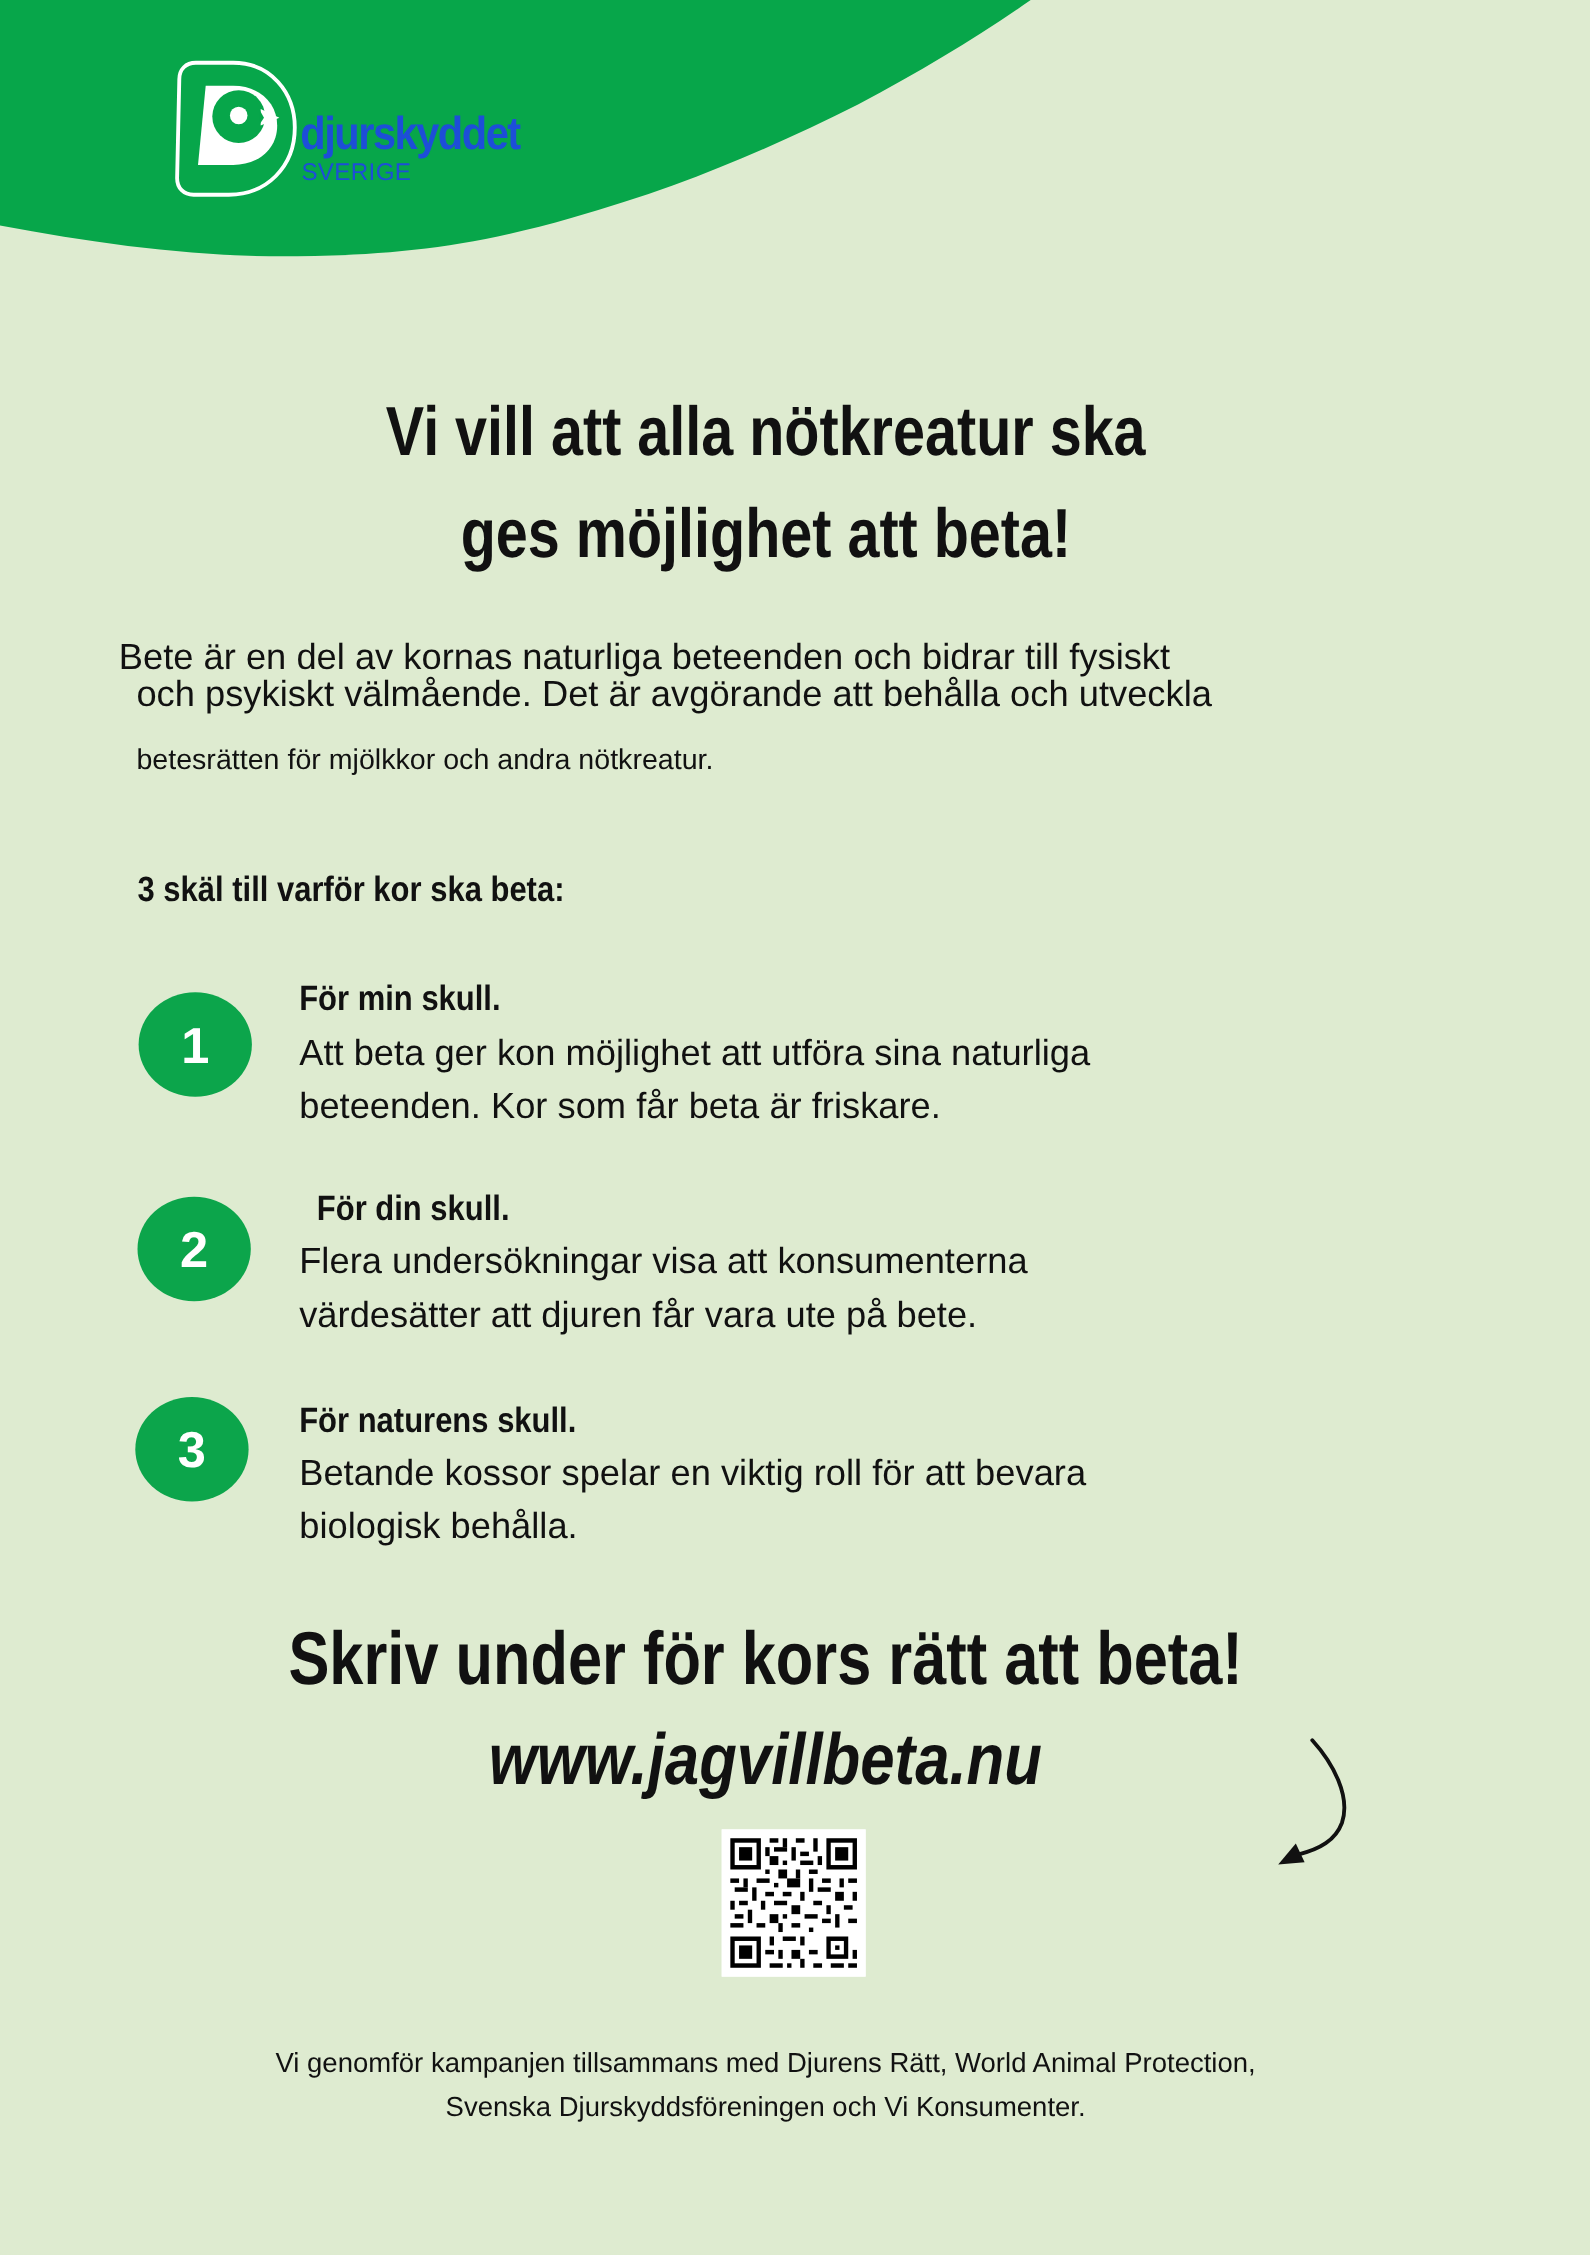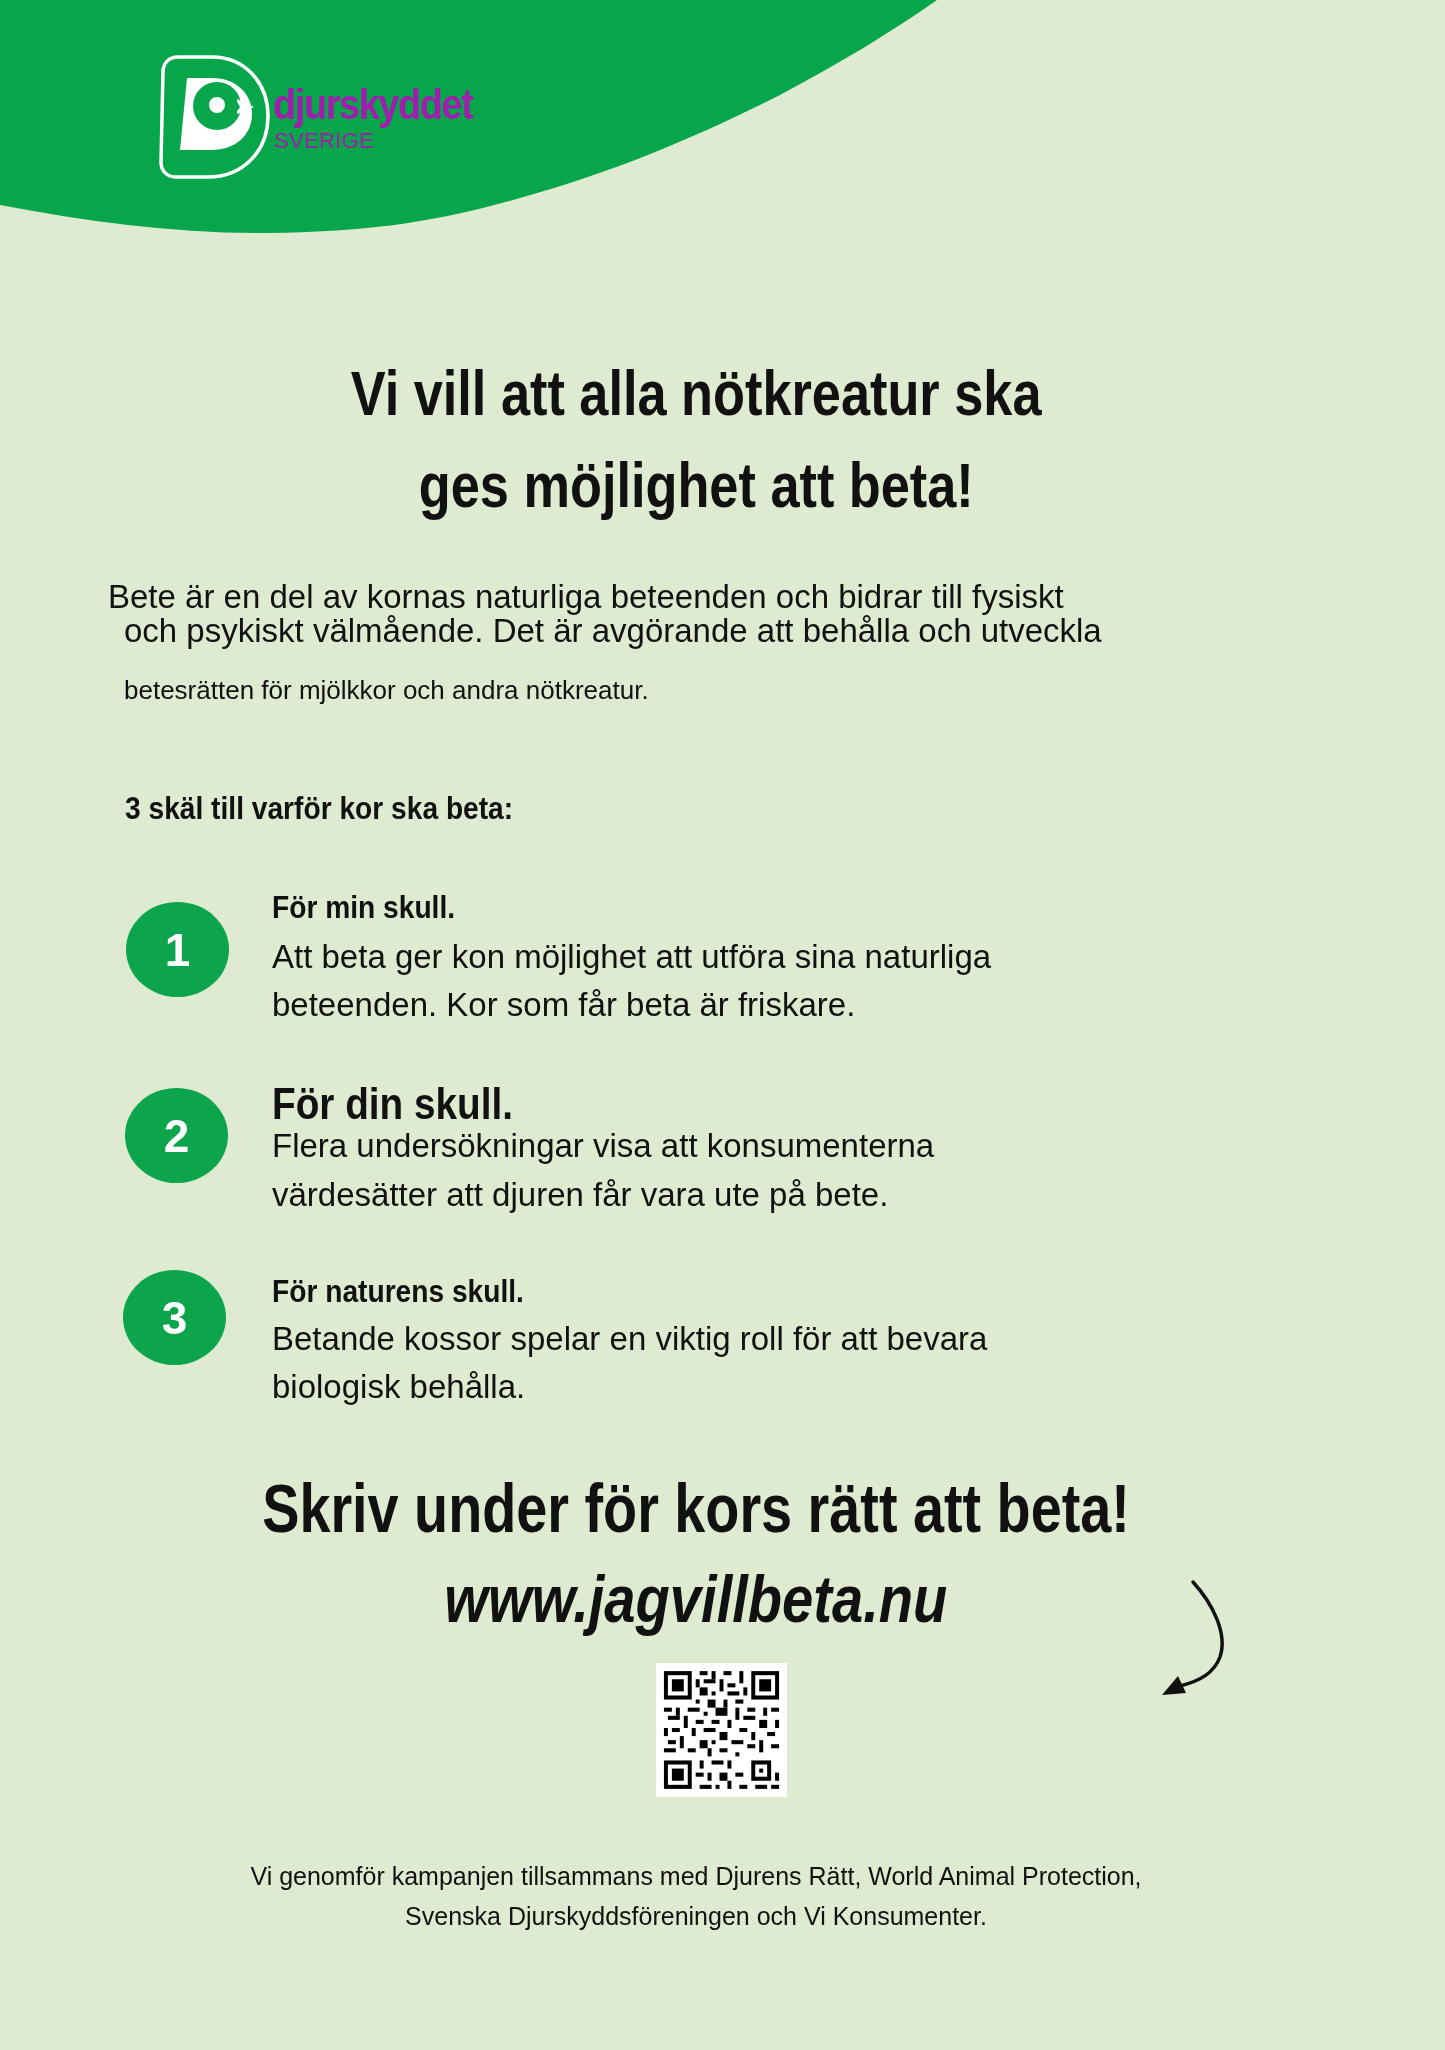--- a/index.html
+++ b/index.html
@@ -11,21 +11,21 @@
   }
   .abs { position: absolute; }
   .line { position: absolute; white-space: nowrap; line-height: 1; }
   .center { left: 0; width: 1392px; text-align: center; }
   .bold { font-weight: 700; }
   .cond { display: inline-block; transform-origin: center top; }
   .condl { display: inline-block; transform-origin: left top; }
 
   #header-wave { position: absolute; left: 0; top: 0; }
 
-  .logo-text { position: absolute; color: #a21caf; white-space: nowrap; line-height: 1; }
+  .logo-text { position: absolute; color: #1d4ed8; white-space: nowrap; line-height: 1; margin-top: 16px; }
 
   .num-badge {
     position: absolute; width: 103px; height: 95px; border-radius: 50%;
     background: #0ca54b; color: #ffffff; font-weight: 700; font-size: 46px;
     display: flex; align-items: center; justify-content: center;
   }
   .qr-box { position: absolute; left: 656px; top: 1663px; width: 131px; height: 134px; background: #ffffff; }
 </style>
 </head>
 <body>
@@ -75,21 +75,21 @@
   <div class="num-badge" style="left:126px; top:902px;">1</div>
   <div class="line bold" style="left:272px; top:891px; font-size:32px;">
     <span class="condl" style="transform:scaleX(0.88);">För min skull.</span>
   </div>
   <div class="line" style="left:272px; top:940px; font-size:33px;">Att beta ger kon möjlighet att utföra sina naturliga</div>
   <div class="line" style="left:272px; top:988px; font-size:33px;">beteenden. Kor som får beta är friskare.</div>
 </div>
 
 <div>
   <div class="num-badge" style="left:125px; top:1088px;">2</div>
-  <div class="line bold" style="left:272px; top:1082px; font-size:44px;">
+  <div class="line bold" style="left:288px; top:1082px; font-size:32px;">
     <span class="condl" style="transform:scaleX(0.88);">För din skull.</span>
   </div>
   <div class="line" style="left:272px; top:1129px; font-size:33px;">Flera undersökningar visa att konsumenterna</div>
   <div class="line" style="left:272px; top:1178px; font-size:33px;">värdesätter att djuren får vara ute på bete.</div>
 </div>
 
 <div>
   <div class="num-badge" style="left:123px; top:1270px;">3</div>
   <div class="line bold" style="left:272px; top:1275px; font-size:32px;">
     <span class="condl" style="transform:scaleX(0.88);">För naturens skull.</span>

